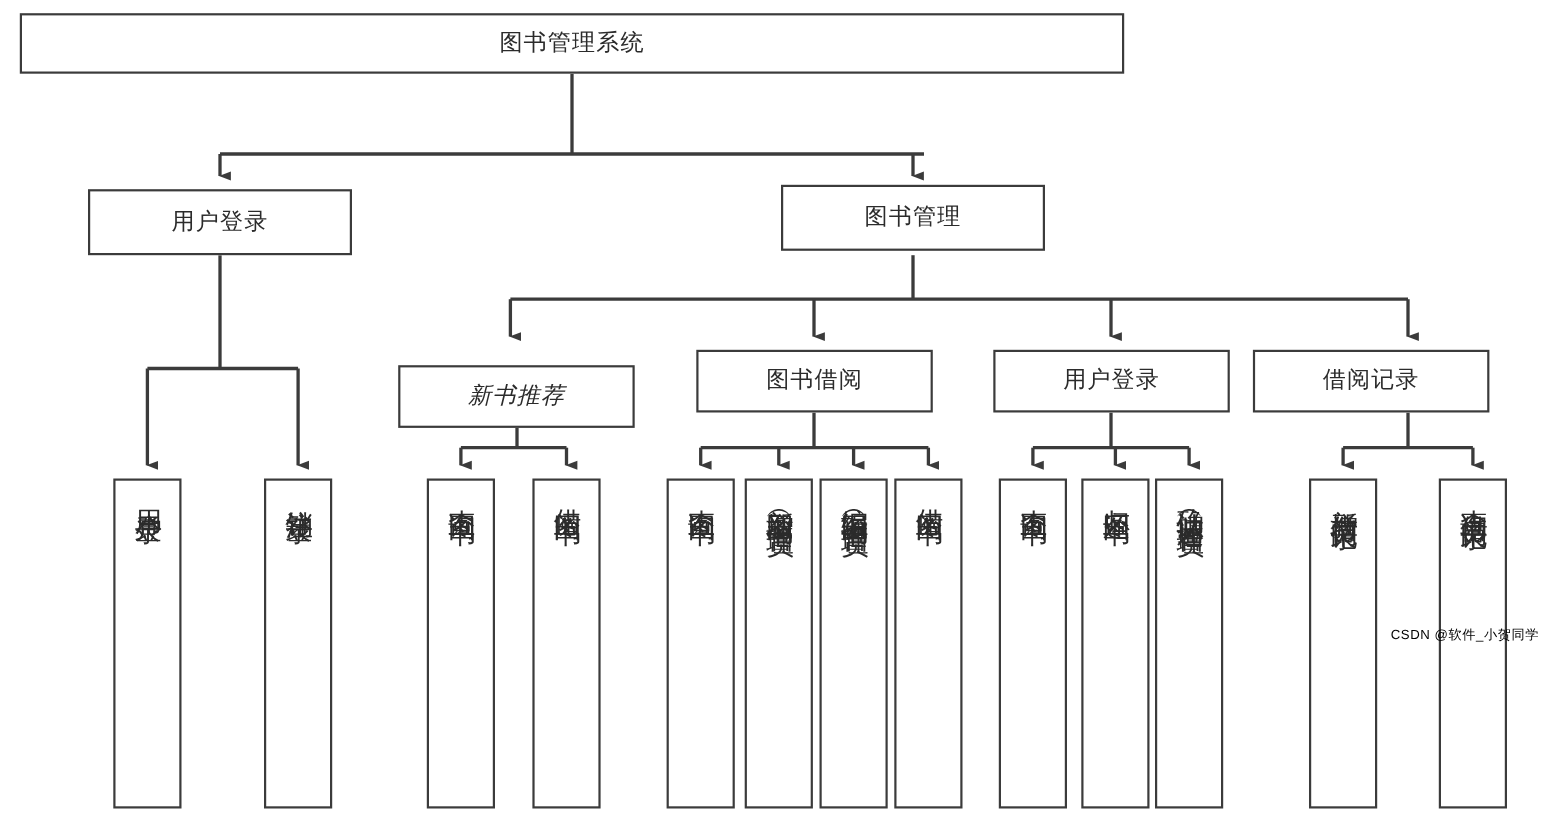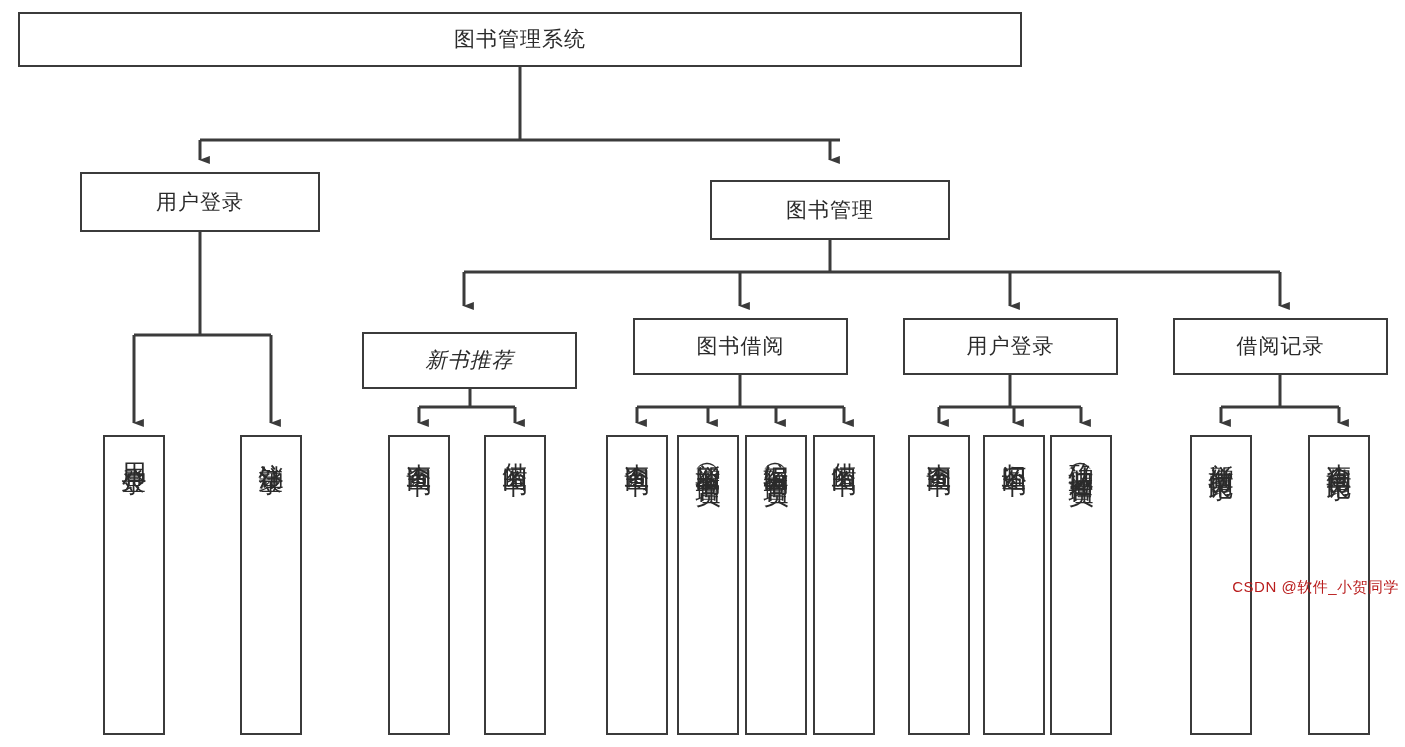--- a/index.html
+++ b/index.html
@@ -44,23 +44,23 @@
     font-size:25px;
     line-height:1.0;
     letter-spacing:3px;
     white-space:normal;
     max-height:285px;
   }
 
   #watermark{
     position:absolute;
     right:6px;
-    bottom:9px;
-    font-size:15px;
-    color:#b91c1c;
+    bottom:20px;
+    font-size:12px;
+    color:#000000;
     letter-spacing:0.5px;
     white-space:nowrap;
     pointer-events:none;
   }
 </style>
 </head>
 <body>
 
 <div id="stage">
 
@@ -115,34 +115,34 @@
     </g>
   </svg>
 
   <div class="node root h-node" style="left:18px;top:12px;width:1004px;height:55px;">
     <span class="lbl">图书管理系统</span>
   </div>
 
   <div class="node h-node" style="left:80px;top:172px;width:240px;height:60px;">
     <span class="lbl">用户登录</span>
   </div>
-  <div class="node h-node" style="left:710px;top:180px;width:240px;height:60px;">
+  <div class="node h-node" style="left:710px;top:168px;width:240px;height:60px;">
     <span class="lbl">图书管理</span>
   </div>
 
   <div class="node h-node" style="left:362px;top:332px;width:215px;height:57px;font-style:italic;">
     <span class="lbl">新书推荐</span>
   </div>
   <div class="node h-node" style="left:633px;top:318px;width:215px;height:57px;justify-content:center;">
     <span class="lbl">图书借阅</span>
   </div>
   <div class="node h-node" style="left:903px;top:318px;width:215px;height:57px;">
     <span class="lbl">用户登录</span>
   </div>
-  <div class="node h-node" style="left:1173px;top:318px;width:215px;height:57px;">
+  <div class="node h-node" style="left:1139px;top:318px;width:215px;height:57px;">
     <span class="lbl">借阅记录</span>
   </div>
 
   <div class="node v-node" style="left:103px;top:435px;width:62px;height:300px;">
     <span class="lbl">用户登录</span>
   </div>
   <div class="node v-node" style="left:240px;top:435px;width:62px;height:300px;">
     <span class="lbl">注销登录</span>
   </div>
 

